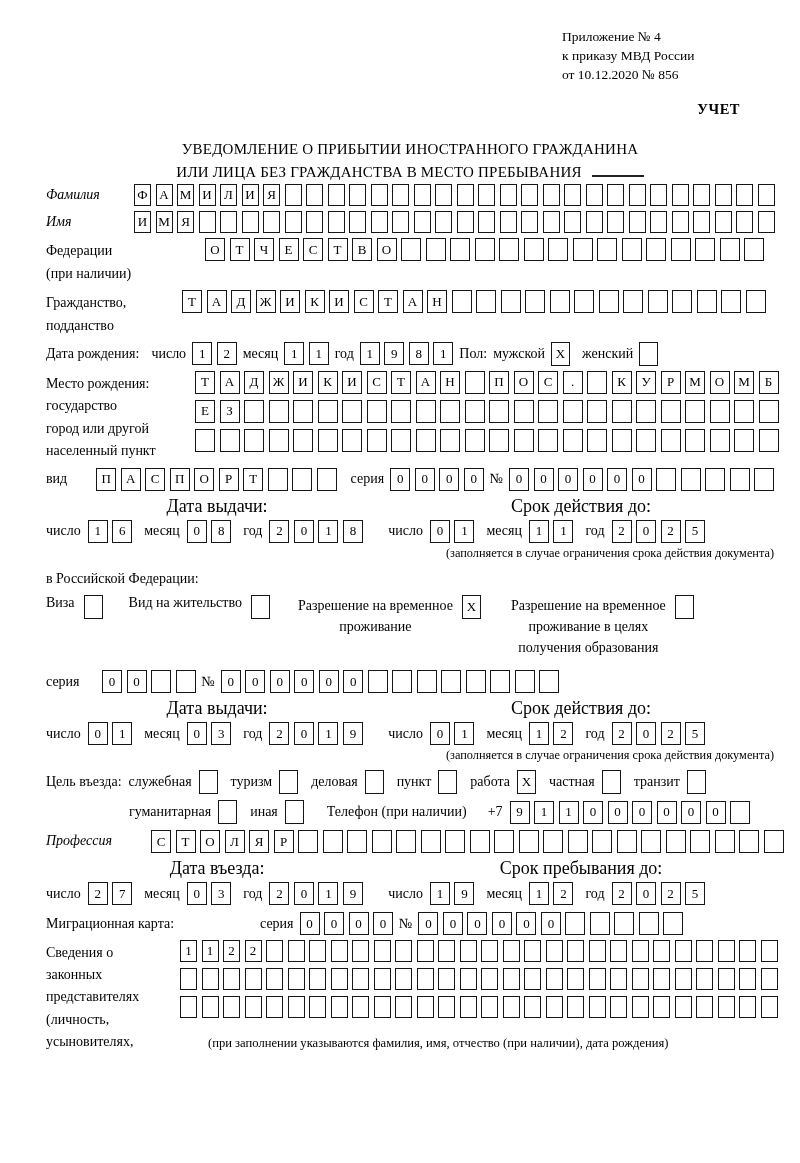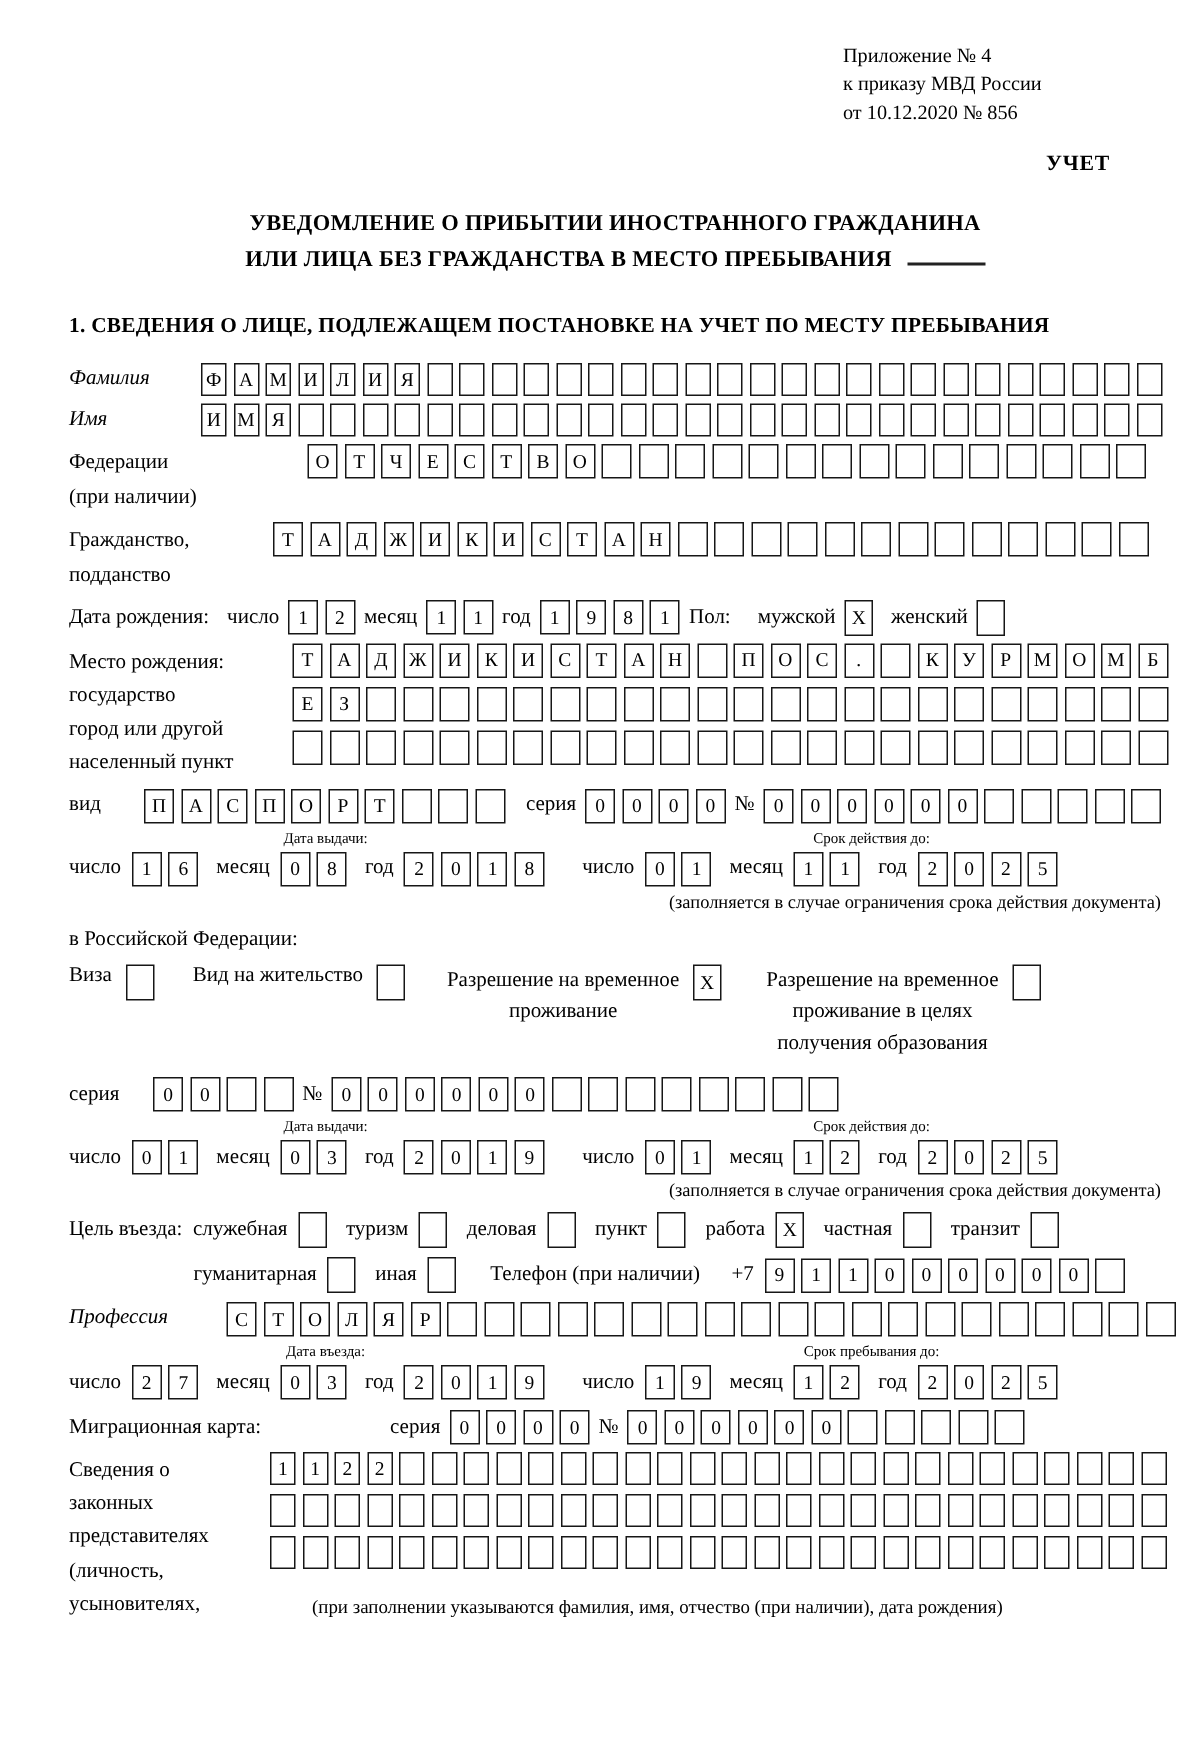--- a/index.html
+++ b/index.html
@@ -4,21 +4,21 @@
 <style>
   html,body{margin:0;padding:0;background:#fff;}
   body{width:800px;height:1163px;font-family:"Liberation Serif","DejaVu Serif",serif;color:#000;}
   .page{box-sizing:border-box;width:800px;height:1163px;padding:28px 26px 14px 46px;overflow:hidden;background:#fff;}
 
   
   .hdr{margin-left:auto;width:212px;font-size:13.5px;line-height:1.4;}
   .hdr .rev{font-size:12.5px;margin-top:4px;line-height:1.35;}
   .forma{text-align:right;padding-right:34px;font-weight:bold;font-size:14.5px;margin-top:16px;letter-spacing:.5px;}
 
-  .title{text-align:center;font-weight:bold;font-size:15px;line-height:1.55;margin-top:20px;letter-spacing:.2px;}
+  .title{text-align:center;font-weight:normal;font-size:15px;line-height:1.55;margin-top:20px;letter-spacing:.2px;}
   .blankline{display:inline-block;width:52px;border-bottom:2px solid #222;height:.95em;margin-left:10px;}
 
   .sec1{font-weight:bold;font-size:14.2px;margin-top:24px;margin-bottom:16px;letter-spacing:.2px;}
 
   
   .row{display:flex;align-items:flex-start;margin-bottom:5px;font-size:14px;}
   .lbl{flex:none;padding-top:3px;font-style:italic;}
   .lblblock{display:flex;flex-direction:column;flex:none;line-height:1.6;padding-top:2px;}
   .w88{width:88px}.w159{width:159px}.w136{width:136px}.w149{width:149px}.w105{width:105px}.w134{width:134px}
 
@@ -30,21 +30,21 @@
   .c-cb .cell{width:19px;height:24px;}
   .cellcol .cells{margin-bottom:6px;}
   .cellcol{display:flex;flex-direction:column;}
 
   .inrow{display:flex;align-items:center;font-size:14px;margin-bottom:5px;flex-wrap:nowrap;}
   .inrow .t{margin:0 6px;}
   .inrow .t.first{margin-left:0;}
 
   .dochead{text-align:center;font-weight:bold;font-size:13.8px;margin:6px 0 6px;}
 
-  .datehead{display:flex;font-size:10px;margin-top:4px;}
+  .datehead{display:flex;font-size:18px;margin-top:4px;}
   .datehead .lft{width:47%;text-align:center;}
   .datehead .rgt{width:53%;text-align:center;}
   .daterow{display:flex;align-items:center;font-size:14px;margin-top:3px;}
   .daterow .lft{width:47%;display:flex;align-items:center;}
   .daterow .rgt{width:53%;display:flex;align-items:center;}
   .daterow .dl{margin-right:7px;}
   .daterow .dl.mid{margin-left:12px;}
   .note-r{text-align:right;font-size:12.3px;margin:3px 0 7px;}
 
   .para{font-size:14px;line-height:1.55;margin-top:2px;}
@@ -75,21 +75,20 @@
   </div>
   <div class="forma">УЧЕТ</div>
 
   <div class="title">
     <div>УВЕДОМЛЕНИЕ О ПРИБЫТИИ ИНОСТРАННОГО ГРАЖДАНИНА</div>
     <div>
       <span>ИЛИ ЛИЦА БЕЗ ГРАЖДАНСТВА В МЕСТО ПРЕБЫВАНИЯ</span><span class="blankline"></span>
     </div>
   </div>
 
-  <div class="sec1">1. СВЕДЕНИЯ О ЛИЦЕ, ПОДЛЕЖАЩЕМ ПОСТАНОВКЕ НА УЧЕТ ПО МЕСТУ ПРЕБЫВАНИЯ</div>
 
   <div class="row">
     <span class="lbl w88">Фамилия</span>
     <span class="cells c-sm">
         <span class="cell">Ф</span>
         <span class="cell">А</span>
         <span class="cell">М</span>
         <span class="cell">И</span>
         <span class="cell">Л</span>
         <span class="cell">И</span>
@@ -234,21 +233,21 @@
         <span class="cell">1</span>
       </span>
     <span class="t">год</span>
     <span class="cells c-md">
         <span class="cell">1</span>
         <span class="cell">9</span>
         <span class="cell">8</span>
         <span class="cell">1</span>
       </span>
     <span class="t">Пол:</span>
-    <span class="t" style="margin-left:12px">мужской</span>
+    <span class="t" style="margin-left:0">мужской</span>
     <span class="cells c-cb">
         <span class="cell">X</span>
       </span>
     <span class="t" style="margin-left:12px">женский</span>
     <span class="cells c-cb">
         <span class="cell"></span>
       </span>
   </div>
 
   <div class="row">

